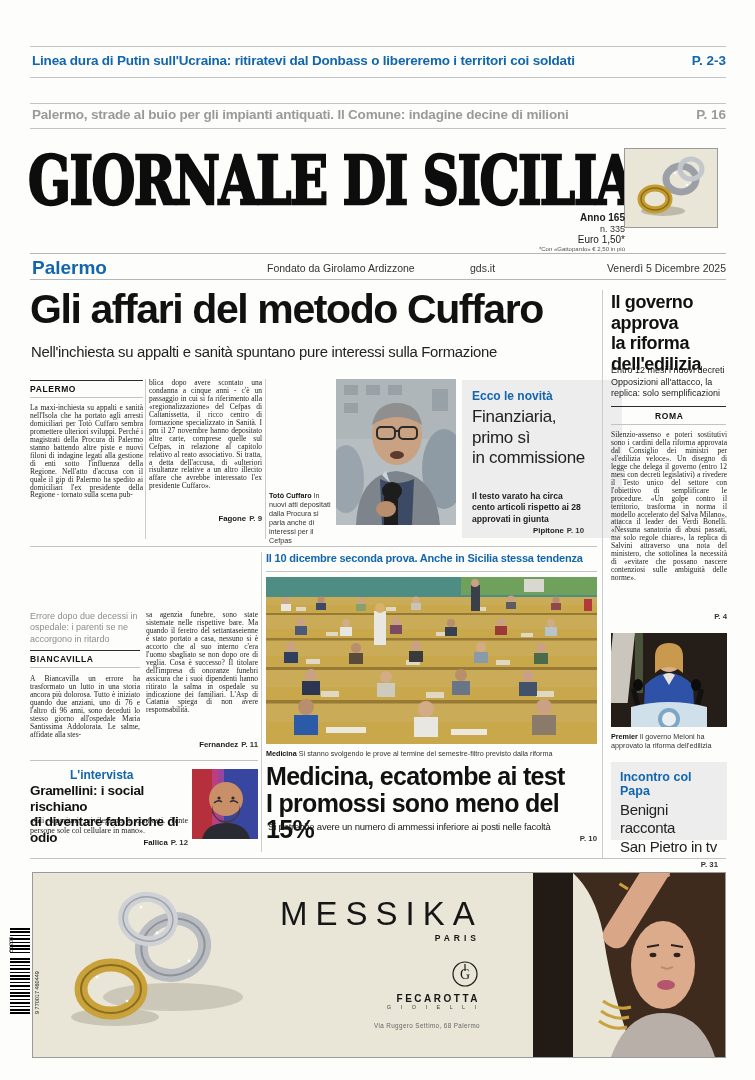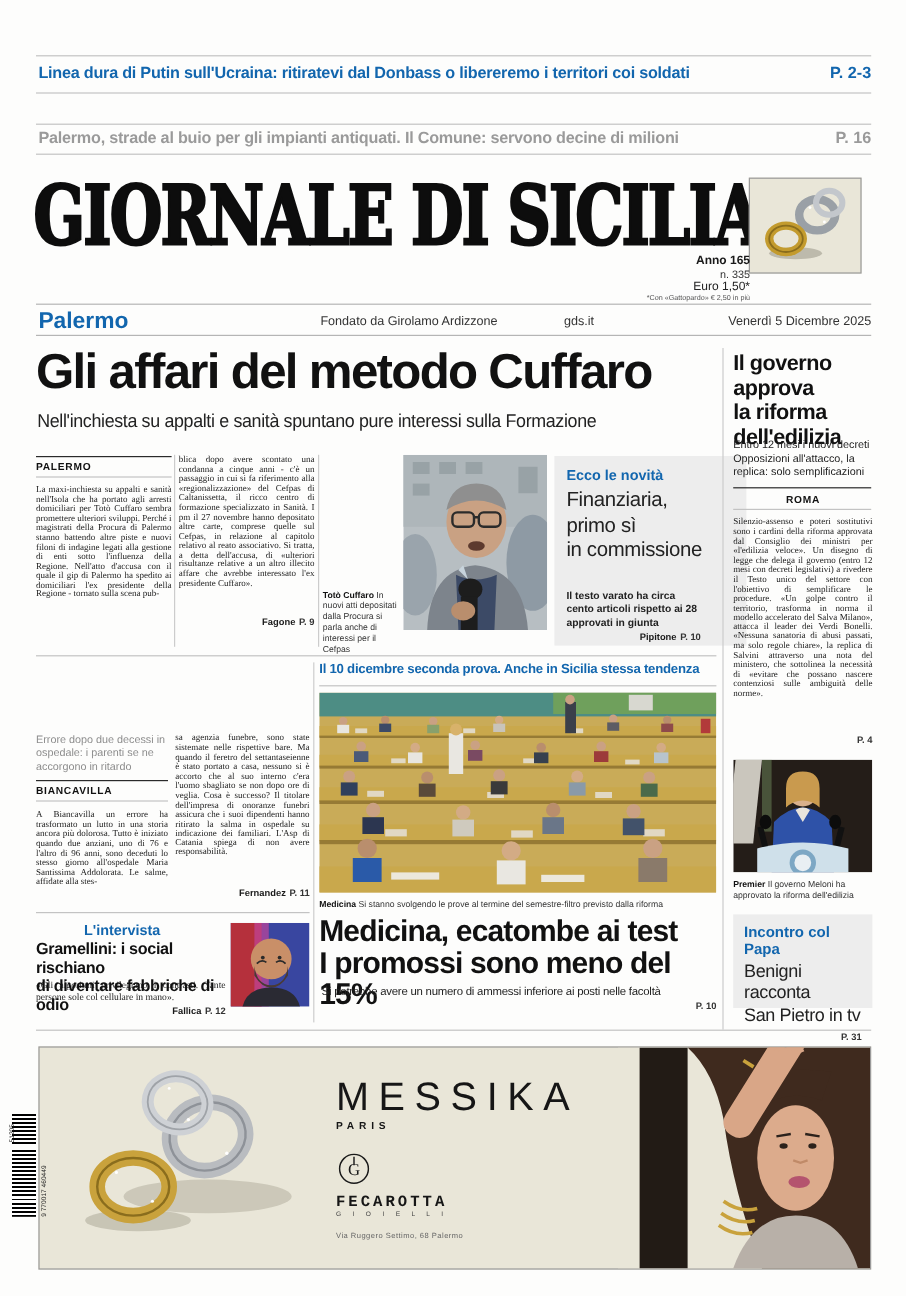--- a/index.html
+++ b/index.html
@@ -66,21 +66,21 @@
 
   
   #intervista-kicker { font-weight:bold; font-size:12px; color:#1266ae; }
   #intervista-title { font-weight:bold; font-size:13.5px; line-height:1.15; letter-spacing:-0.3px; color:#111; }
   #intervista-text { font-size:8px; line-height:1.3; color:#1c1c1c; }
 
   
   #ad-box { left:32px; top:872px; width:694px; height:186px; background:#e9e6d8; border:1px solid #9a9a9a; }
   #ad-brand { font-size:33px; letter-spacing:8px; color:#161616; font-weight:400; }
   #ad-brand-sub { font-size:8.5px; letter-spacing:4px; font-weight:bold; color:#161616; }
-  #ad-store { font-family:Liberation Mono, monospace; font-size:13px; letter-spacing:2.5px; font-weight:bold; color:#161616; }
+  #ad-store { font-family:Liberation Sans, sans-serif; font-size:10px; letter-spacing:2.5px; font-weight:bold; color:#161616; }
   #ad-store-sub { font-size:5.5px; letter-spacing:4px; color:#444; }
   #ad-address { font-size:6.3px; color:#666; letter-spacing:.4px; }
 
   
   .barcode-bars { position:absolute; left:10px; width:20px;
     background:repeating-linear-gradient(180deg,#000 0 1.6px,#fff 1.6px 3.4px); }
   .barcode-num { position:absolute; font-size:5.5px; color:#222; transform:rotate(-90deg); transform-origin:left top; white-space:nowrap; }
 </style>
 </head>
 <body>
@@ -88,21 +88,21 @@
 <div id="page">
 
   <div class="rule-h" style="left:30px; top:46px; width:696px;"></div>
   <div class="abs" style="left:32px; top:53px; width:694px; display:flex; justify-content:space-between;">
     <span class="strip-text blue">Linea dura di Putin sull'Ucraina: ritiratevi dal Donbass o libereremo i territori coi soldati</span>
     <span class="strip-page blue">P. 2-3</span>
   </div>
   <div class="rule-h" style="left:30px; top:77px; width:696px;"></div>
   <div class="rule-h" style="left:30px; top:103px; width:696px;"></div>
   <div class="abs" style="left:32px; top:107px; width:694px; display:flex; justify-content:space-between;">
-    <span class="strip-text" style="color:#9a9a9a;">Palermo, strade al buio per gli impianti antiquati. Il Comune: servono decine di milioni</span>
+    <span class="strip-text" style="color:#9a9a9a;">Palermo, strade al buio per gli impianti antiquati. Il Comune: indagine decine di milioni</span>
     <span class="strip-page" style="color:#9a9a9a;">P. 16</span>
   </div>
   <div class="rule-h" style="left:30px; top:128px; width:696px;"></div>
 
   <div id="masthead-title" class="abs">GIORNALE DI SICILIA</div>
 
   <div class="abs" style="left:624px; top:148px; width:94px; height:80px; border:1px solid #9a9a9a; background:#e9e6d8;">
     <svg width="92" height="78" viewBox="0 0 92 78">
       <ellipse cx="38" cy="62" rx="22" ry="5" fill="rgba(60,55,40,.25)"></ellipse>
       <ellipse cx="56" cy="30" rx="15" ry="13" fill="none" stroke="#9aa0a6" stroke-width="7"></ellipse>
@@ -415,21 +415,21 @@
       </g>
       <g fill="#ffffff">
         <circle cx="104" cy="56" r="1.4"></circle>
           <circle cx="136" cy="84" r="1.4"></circle>
           <circle cx="88" cy="30" r="1.2"></circle>
         <circle cx="44" cy="100" r="1.3"></circle>
           <circle cx="74" cy="124" r="1.3"></circle>
       </g>
     </svg>
 
-    <div class="abs" style="left:247px; top:22px; width:200px; text-align:left;">
+    <div class="abs" style="left:247px; top:22px; width:200px; text-align:right;">
       <div id="ad-brand">MESSIKA</div>
       <div id="ad-brand-sub">PARIS</div>
       <svg style="margin-top:16px;" width="30" height="30" viewBox="0 0 30 30">
         <circle cx="15" cy="15" r="12" fill="none" stroke="#1a1a1a" stroke-width="1.2"></circle>
         <text x="15" y="20" font-family="Liberation Serif, serif" font-size="14" text-anchor="middle" fill="#1a1a1a">G</text>
         <line x1="15" y1="5" x2="15" y2="12" stroke="#1a1a1a" stroke-width="1.2"></line>
       </svg>
       <div id="ad-store">FECAROTTA</div>
       <div id="ad-store-sub">G I O I E L L I</div>
       <div id="ad-address" style="margin-top:12px;">Via Ruggero Settimo, 68 Palermo</div>

